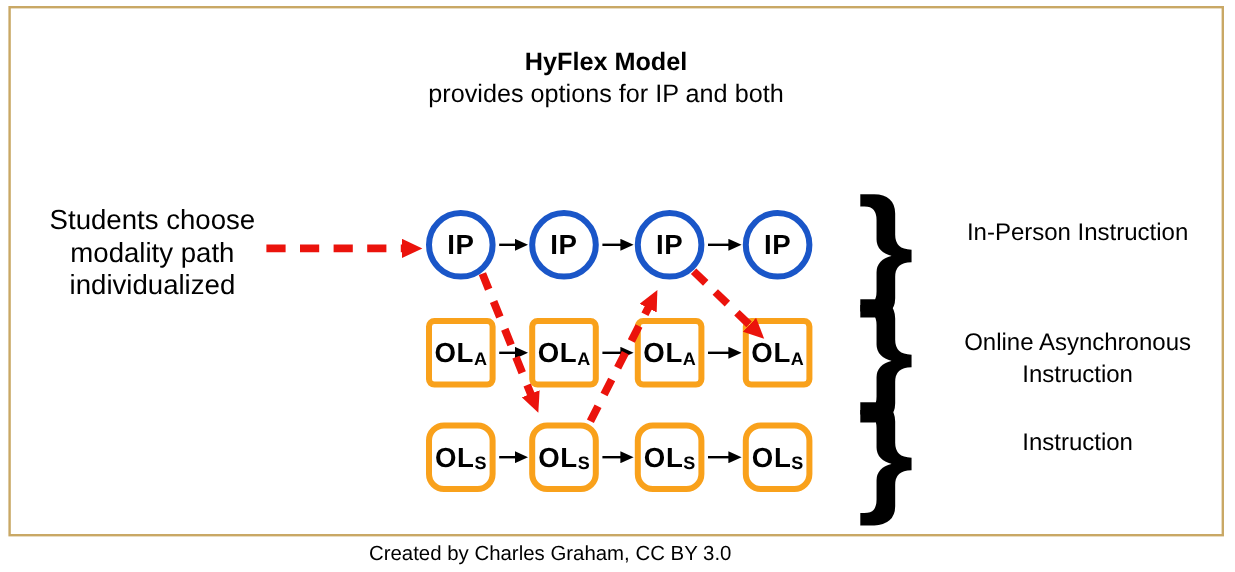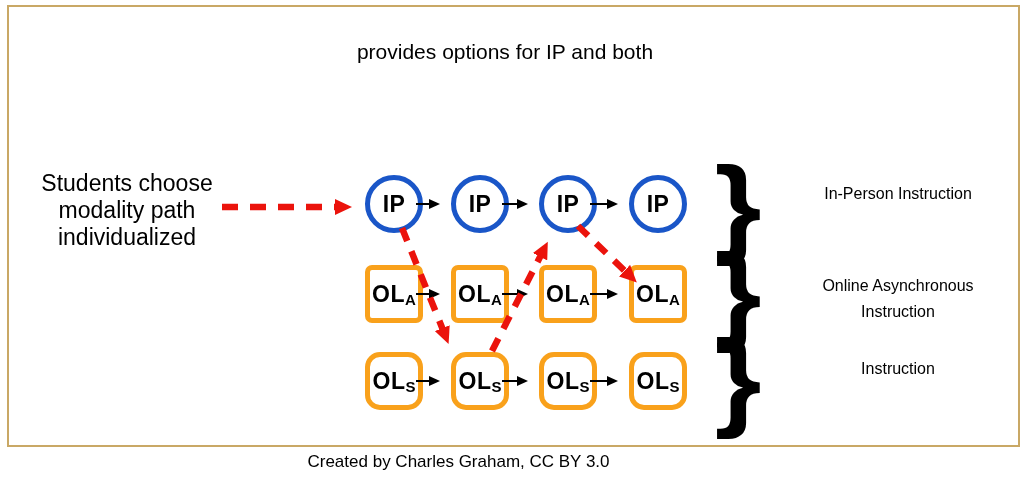--- a/index.html
+++ b/index.html
@@ -12,47 +12,48 @@
     border:2px solid #C9A865;box-sizing:border-box;background:transparent;
   }
   .title-block{position:absolute;left:205px;top:38px;width:600px;text-align:center;
     font-size:21px;line-height:27px;}
   .title-heading{font-weight:bold;}
   .left-note{position:absolute;left:27px;top:170px;width:200px;text-align:center;
     font-size:23px;line-height:27px;}
   .node{
     position:absolute;width:58px;height:58px;box-sizing:border-box;background:#fff;
     display:flex;align-items:center;justify-content:center;
-    font-weight:bold;font-size:23px;letter-spacing:0.5px;margin-left:10px;
+    font-weight:bold;font-size:23px;letter-spacing:0.5px;
   }
   .node-ip{border:5px solid #1A56C8;border-radius:50%;}
   .node-ola{border:5px solid #F9A11B;border-radius:7px;}
   .node-ols{border:5px solid #F9A11B;border-radius:15px;}
   .nsub{font-size:15px;font-weight:bold;position:relative;top:5px;letter-spacing:0;}
   .col1{left:355px;} .col2{left:441px;} .col3{left:529px;} .col4{left:619px;}
   .row-ip{top:175px;} .row-ola{top:265px;} .row-ols{top:352px;}
   .arrow-layer{position:absolute;left:0;top:0;width:1029px;height:477px;pointer-events:none;}
   .brace{
     position:absolute;left:706px;width:64px;text-align:center;
     font-size:110px;line-height:100px;font-weight:bold;transform:scaleX(1.1);
   }
   .brace-1{top:155px;} .brace-2{top:242px;} .brace-3{top:328px;}
   .rlabel{position:absolute;left:772px;width:252px;text-align:center;
-    font-size:16px;line-height:26px;}
+    font-size:20px;line-height:26px;}
   .rlabel-1{top:181px;} .rlabel-2{top:273px;} .rlabel-3{top:356px;}
   .caption{position:absolute;left:0;top:452px;width:917px;text-align:center;font-size:17px;}
 </style>
 </head>
 <body>
 
 <div id="canvas">
 
   <div class="frame"></div>
 
   <div class="title-block">
+    <div class="title-heading">HyFlex Model</div>
     <div>provides options for IP and both</div>
   </div>
 
   <div class="left-note">
     <div>Students choose</div>
     <div>modality path</div>
     <div>individualized</div>
   </div>
 
   <div class="node node-ip row-ip col1">

